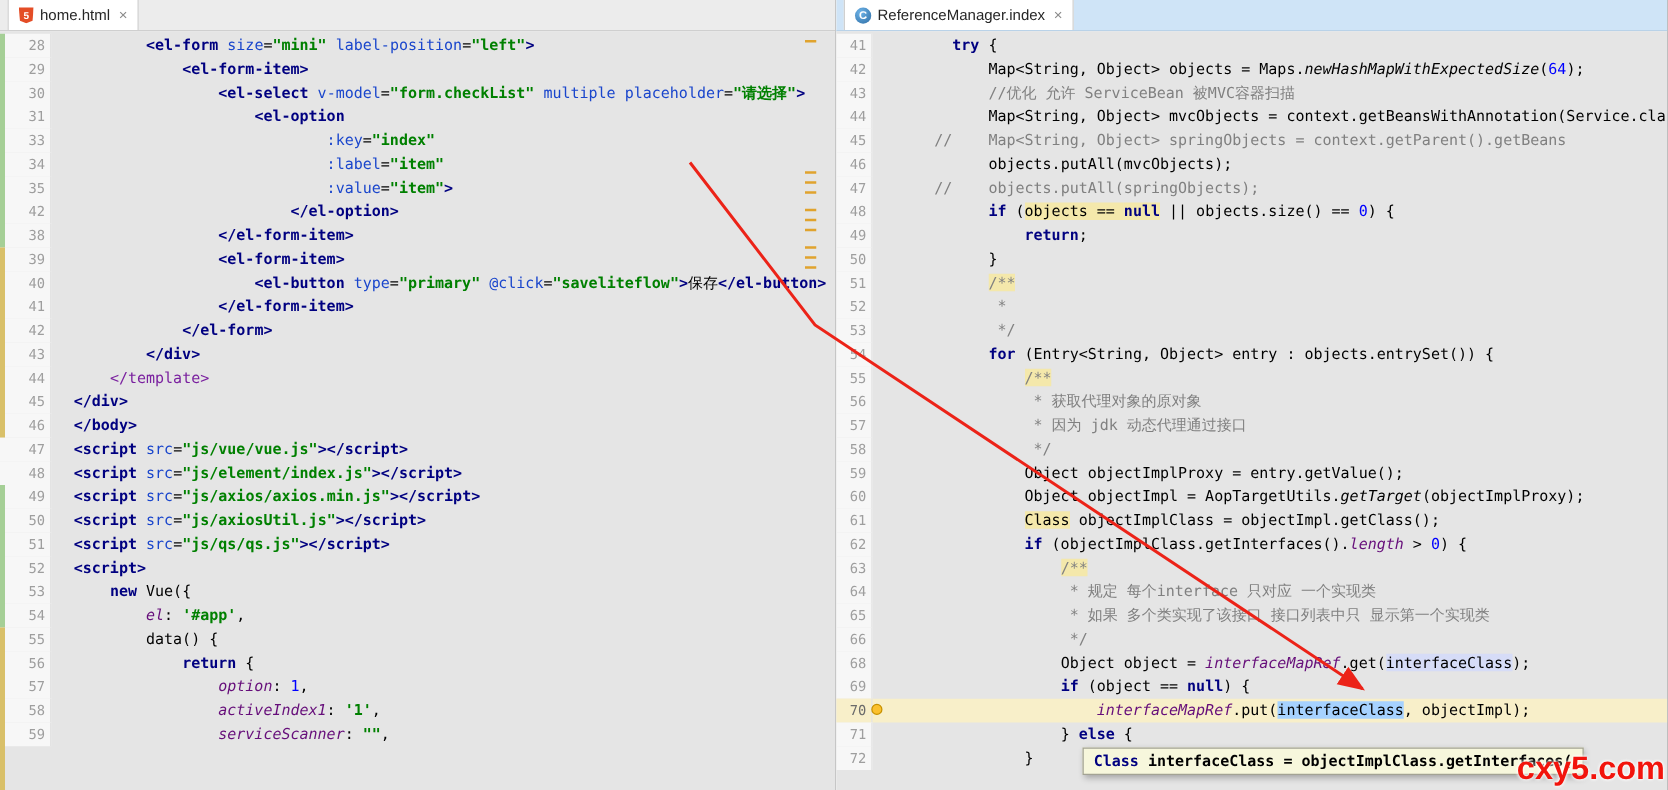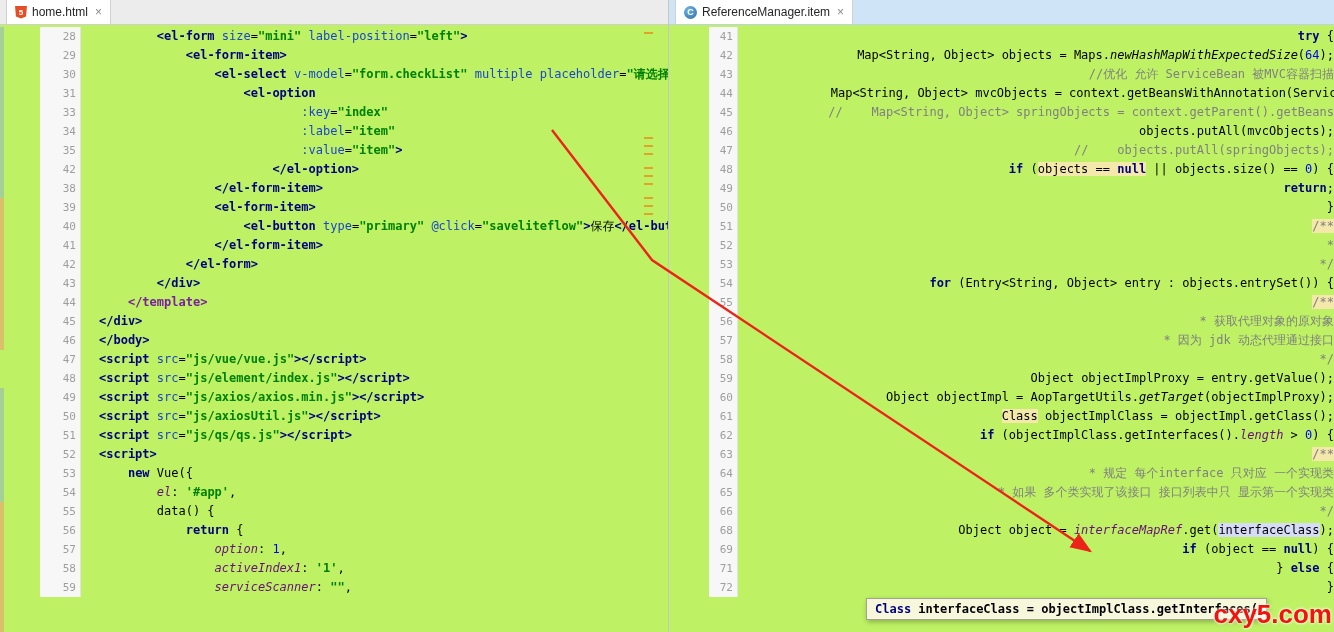--- a/index.html
+++ b/index.html
@@ -14,34 +14,34 @@
   .tab{display:flex;align-items:center;gap:5px;background:#ffffff;padding:0 8px;
        font-family:"Liberation Sans",sans-serif;font-size:12px;color:#262626;
        border-left:1px solid #d0d0d0;border-right:1px solid #d0d0d0;}
   .tab-close{color:#8a8a8a;font-size:12px;margin-left:2px;cursor:pointer;}
   .ficon{display:inline-block;width:12px;height:13px;background:#e44d26;color:#fff;
          font-family:"Liberation Sans",sans-serif;font-size:8px;font-weight:bold;text-align:center;line-height:13px;
          clip-path:polygon(0 0,100% 0,92% 85%,50% 100%,8% 85%);}
   .cicon{display:inline-block;width:13px;height:13px;border-radius:50%;
          background:radial-gradient(circle at 35% 30%, #6db3e8, #2e6da4);color:#fff;
          font-family:"Liberation Sans",sans-serif;font-size:9px;font-weight:bold;text-align:center;line-height:13px;}
-  .editor{position:absolute;top:25px;left:0;right:0;bottom:0;background:#bef264;overflow:hidden;padding-top:2px;padding-left:40px;}
+  .editor{position:absolute;top:25px;left:0;right:0;bottom:0;background:#e5e5e5;overflow:hidden;padding-top:2px;}
   .row{position:relative;height:19px;line-height:19px;font-size:12px;display:flex;}
   .ln{flex:0 0 auto;text-align:right;color:#9e9e9e;background:#f7f7f7;
       border-right:1px solid #e3e3e3;font-size:11px;}
   .pane.left  .ln{width:36px;padding-right:4px;}
   .pane.right .ln{width:24px;padding-right:4px;}
   .code{flex:1 1 auto;white-space:pre;color:#000;overflow:hidden;}
   .pane.left  .code{padding-left:18px;}
-  .pane.right .code{padding-left:6px;text-align:right;}
+  .pane.right .code{padding-left:6px;}
   .cur{background:var(--current_line);}
   .cur .ln{background:var(--current_line);color:#6b6b6b;}
   
   .t{color:#000080;font-weight:bold;}
-  .tp{color:#7a209f;font-weight:bold;margin-top:31px;}
+  .tp{color:#7a209f;font-weight:normal;margin-top:31px;}
   .a{color:#1a46cc;}
   .v{color:#008000;font-weight:bold;}
   .k{color:#000080;font-weight:bold;}
   .s{color:#008000;font-weight:bold;}
   .n{color:#0000ff;}
   .c{color:#808080;}
   .f{color:#660e7a;font-style:italic;}
   .im{font-style:italic;}
   .sel{background:var(--selection);}
   .tan{background:var(--usage);}
@@ -212,21 +212,21 @@
         <div class="tick" style="top: 172px;"></div>
         <div class="tick" style="top: 180px;"></div>
         <div class="tick" style="top: 188px;"></div>
       </div>
   </div>
 
   <div class="pane right">
     <div class="tabbar">
       <div class="tab">
         <span class="cicon">C</span>
-        <span>ReferenceManager.item</span>
+        <span>ReferenceManager.index</span>
         <span class="tab-close">×</span>
       </div>
     </div>
     <div class="editor" id="right-editor">
         <div class="row">
           <span class="ln">41</span>
           <span class="code">        <span class="k">try</span><span> {</span></span>
         </div>
         <div class="row">
           <span class="ln">42</span>
@@ -328,20 +328,25 @@
           <span class="ln">66</span>
           <span class="code">                     <span class="c">*/</span></span>
         </div>
         <div class="row">
           <span class="ln">68</span>
           <span class="code">                    <span>Object object = </span><span class="f">interfaceMapRef</span><span>.get(</span><span class="lav">interfaceClass</span><span>);</span></span>
         </div>
         <div class="row">
           <span class="ln">69</span>
           <span class="code">                    <span class="k">if</span><span> (object == </span><span class="k">null</span><span>) {</span></span>
+        </div>
+        <div class="row cur">
+          <span class="ln">70</span>
+          <span class="code">                        <span class="f">interfaceMapRef</span><span>.put(</span><span class="sel">interfaceClass</span><span>, objectImpl);</span></span>
+          <span class="bulb"></span>
         </div>
         <div class="row">
           <span class="ln">71</span>
           <span class="code">                    <span>} </span><span class="k">else</span><span> {</span></span>
         </div>
         <div class="row">
           <span class="ln">72</span>
           <span class="code">                <span>}</span></span>
         </div>
       </div>

